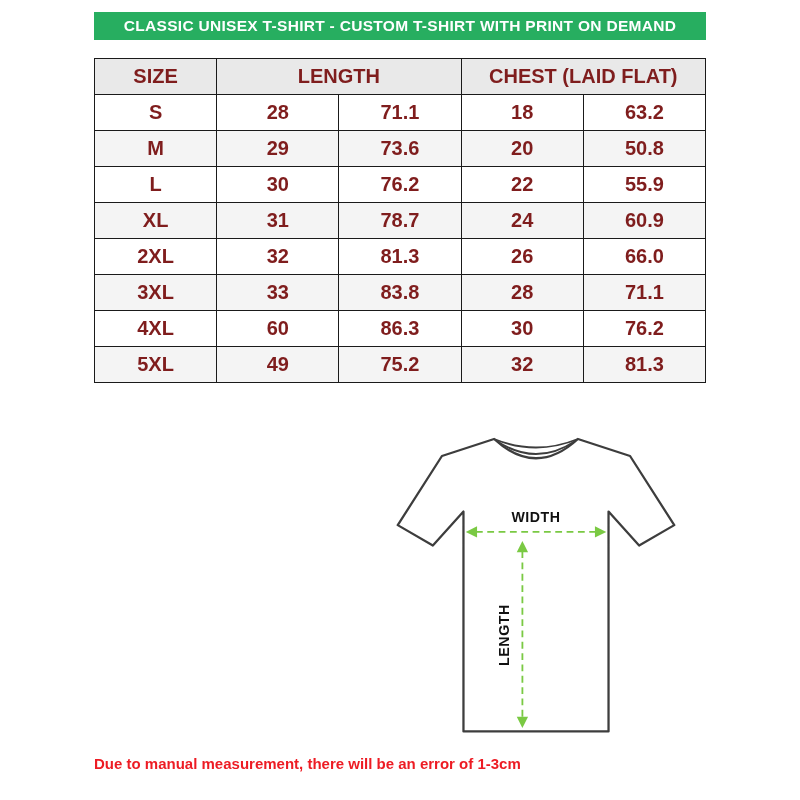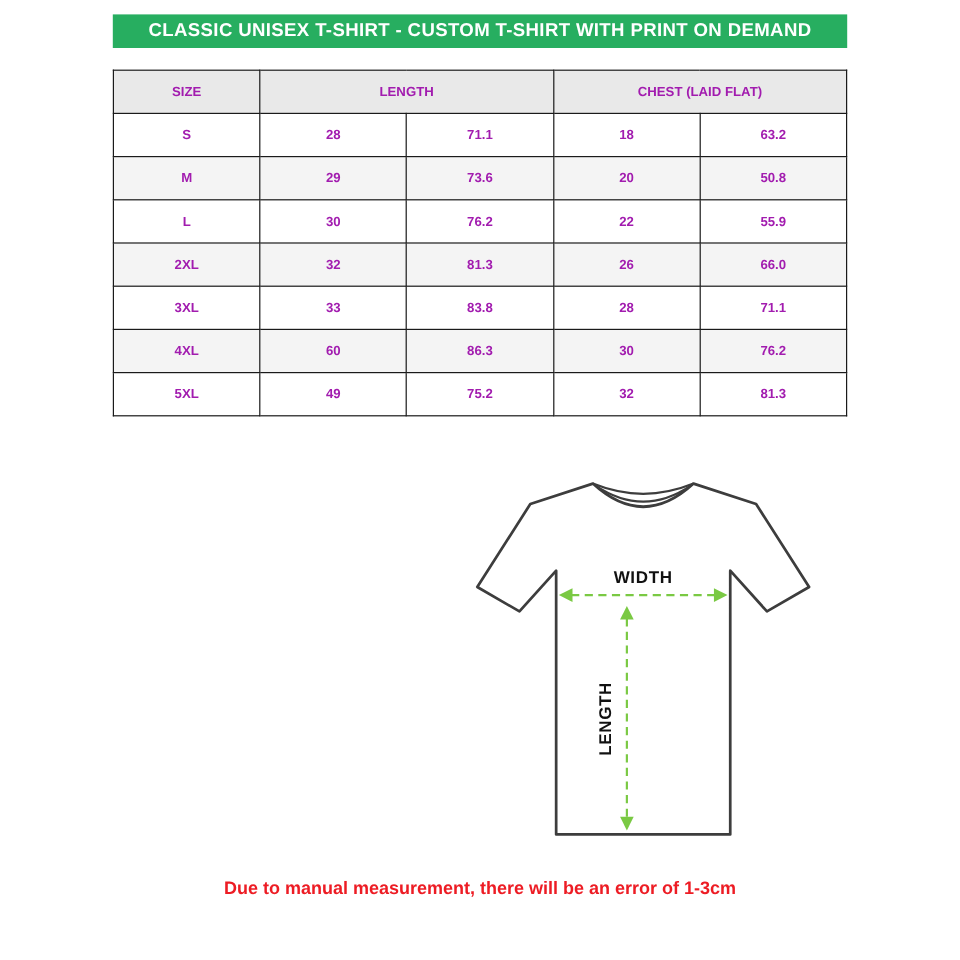--- a/index.html
+++ b/index.html
@@ -33,42 +33,41 @@
     width: 100%;
     border-collapse: collapse;
     margin-top: 18px;
     table-layout: fixed;
   }
   .size-table th, .size-table td {
     border: 1px solid #1a1a1a;
     height: 35px;
     text-align: center;
     vertical-align: middle;
-    font-size: 11px;
+    font-size: 20px;
     font-weight: 700;
-    color: #a21caf;
+    color: #7f1d1d;
     padding: 0;
   }
   .size-table thead th { background: #e9e9e9; }
   .size-table tbody tr:nth-child(even) { background: #f4f4f4; }
   .diagram {
     display: flex;
     justify-content: flex-end;
     margin-top: 22px;
   }
   .diagram svg text {
     font-family: "Liberation Sans", sans-serif;
     font-weight: 700;
     font-size: 12.5px;
     fill: #111111;
     letter-spacing: 0.5px;
   }
   .footer-note {
-    margin-top: 23px;
-    text-align: center;
+    margin-top: 10px;
     color: #ed1c24;
     font-weight: 700;
     font-size: 15px;
   }
 </style>
 </head>
 <body>
 
 <div class="content">
 
@@ -105,20 +104,27 @@
         <td>73.6</td>
         <td>20</td>
         <td>50.8</td>
       </tr>
       <tr>
         <td>L</td>
         <td>30</td>
         <td>76.2</td>
         <td>22</td>
         <td>55.9</td>
+      </tr>
+      <tr>
+        <td>XL</td>
+        <td>31</td>
+        <td>78.7</td>
+        <td>24</td>
+        <td>60.9</td>
       </tr>
       <tr>
         <td>2XL</td>
         <td>32</td>
         <td>81.3</td>
         <td>26</td>
         <td>66.0</td>
       </tr>
       <tr>
         <td>3XL</td>

